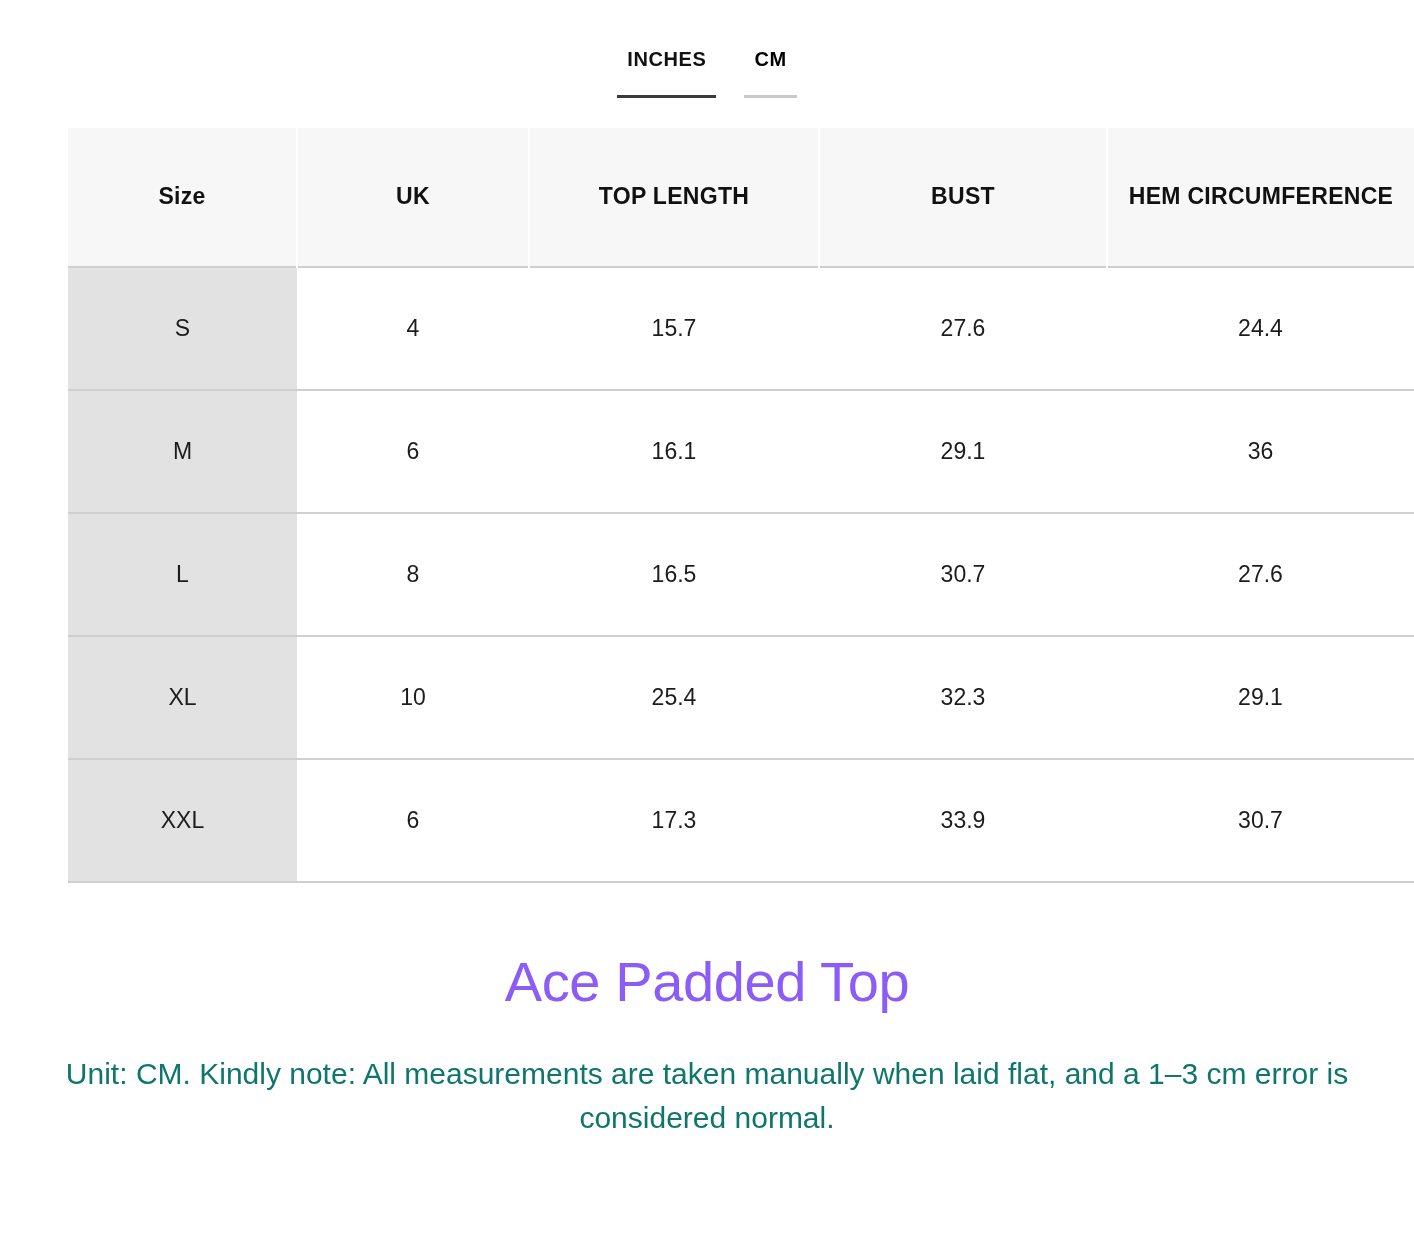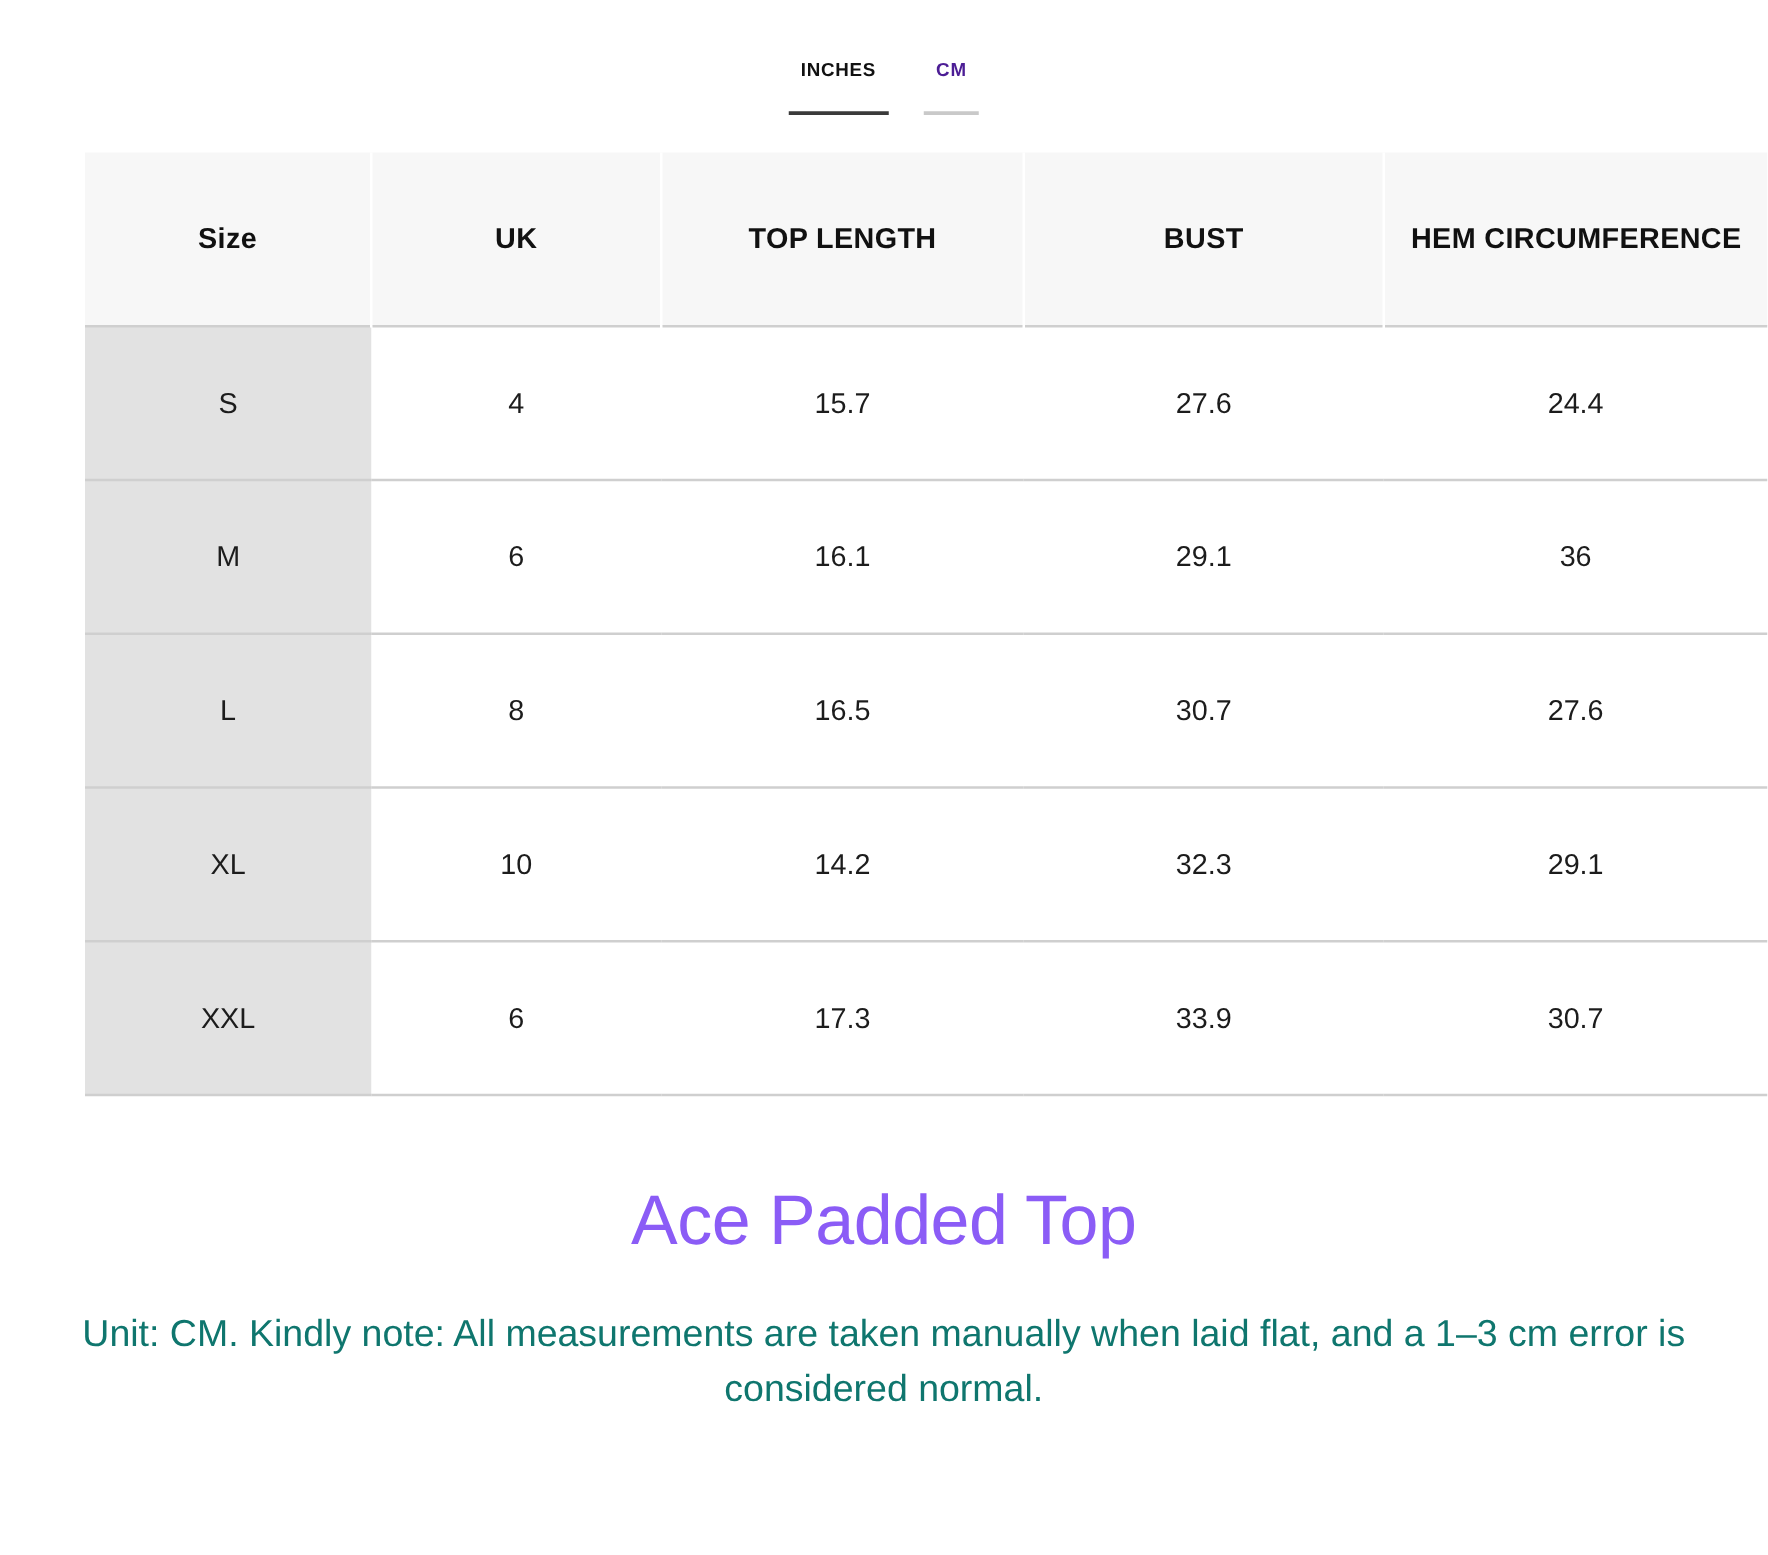--- a/index.html
+++ b/index.html
@@ -23,35 +23,35 @@
   }
 
   
   .unit-tabs {
     display: flex;
     justify-content: center;
     align-items: flex-end;
     padding-top: 48px;
   }
   .unit-tab {
-    font-size: 15px;
+    font-size: 20px;
     font-weight: bold;
     letter-spacing: 0.6px;
     padding: 0 10px 24px 10px;
     cursor: pointer;
     background: none;
     border: none;
     font-family: "Liberation Sans", sans-serif;
   }
   .unit-tab.active {
     color: #111111;
     border-bottom: 3px solid #3a3a3a;
   }
   .unit-tab.inactive {
-    color: #4c1d95;
+    color: #000000;
     border-bottom: 3px solid #c9c9c9;
   }
   .tab-gap-left { width: 28px; }
 
   
   .table-wrap {
     margin: 30px 68px 16px 68px;
   }
   table.size-table {
     width: 1278px;
@@ -153,21 +153,21 @@
         <tr>
           <td class="size-cell">L</td>
           <td>8</td>
           <td>16.5</td>
           <td>30.7</td>
           <td>27.6</td>
         </tr>
         <tr>
           <td class="size-cell">XL</td>
           <td>10</td>
-          <td>14.2</td>
+          <td>25.4</td>
           <td>32.3</td>
           <td>29.1</td>
         </tr>
         <tr>
           <td class="size-cell">XXL</td>
           <td>6</td>
           <td>17.3</td>
           <td>33.9</td>
           <td>30.7</td>
         </tr>

